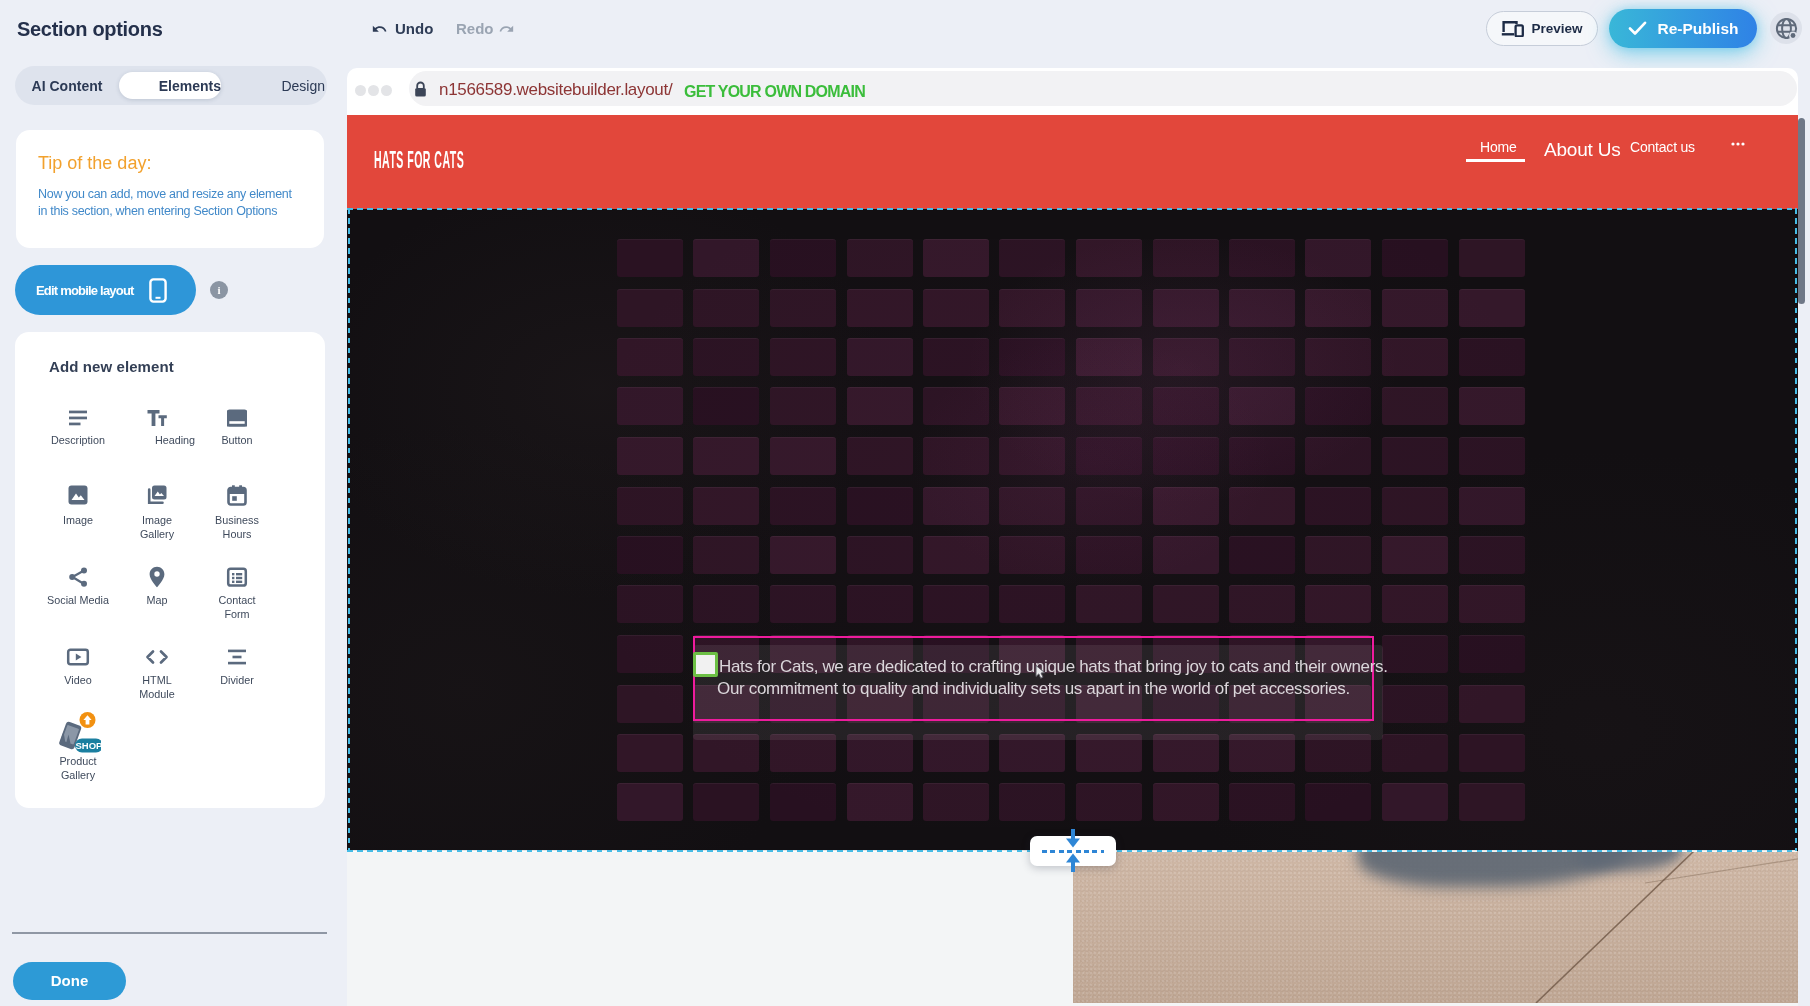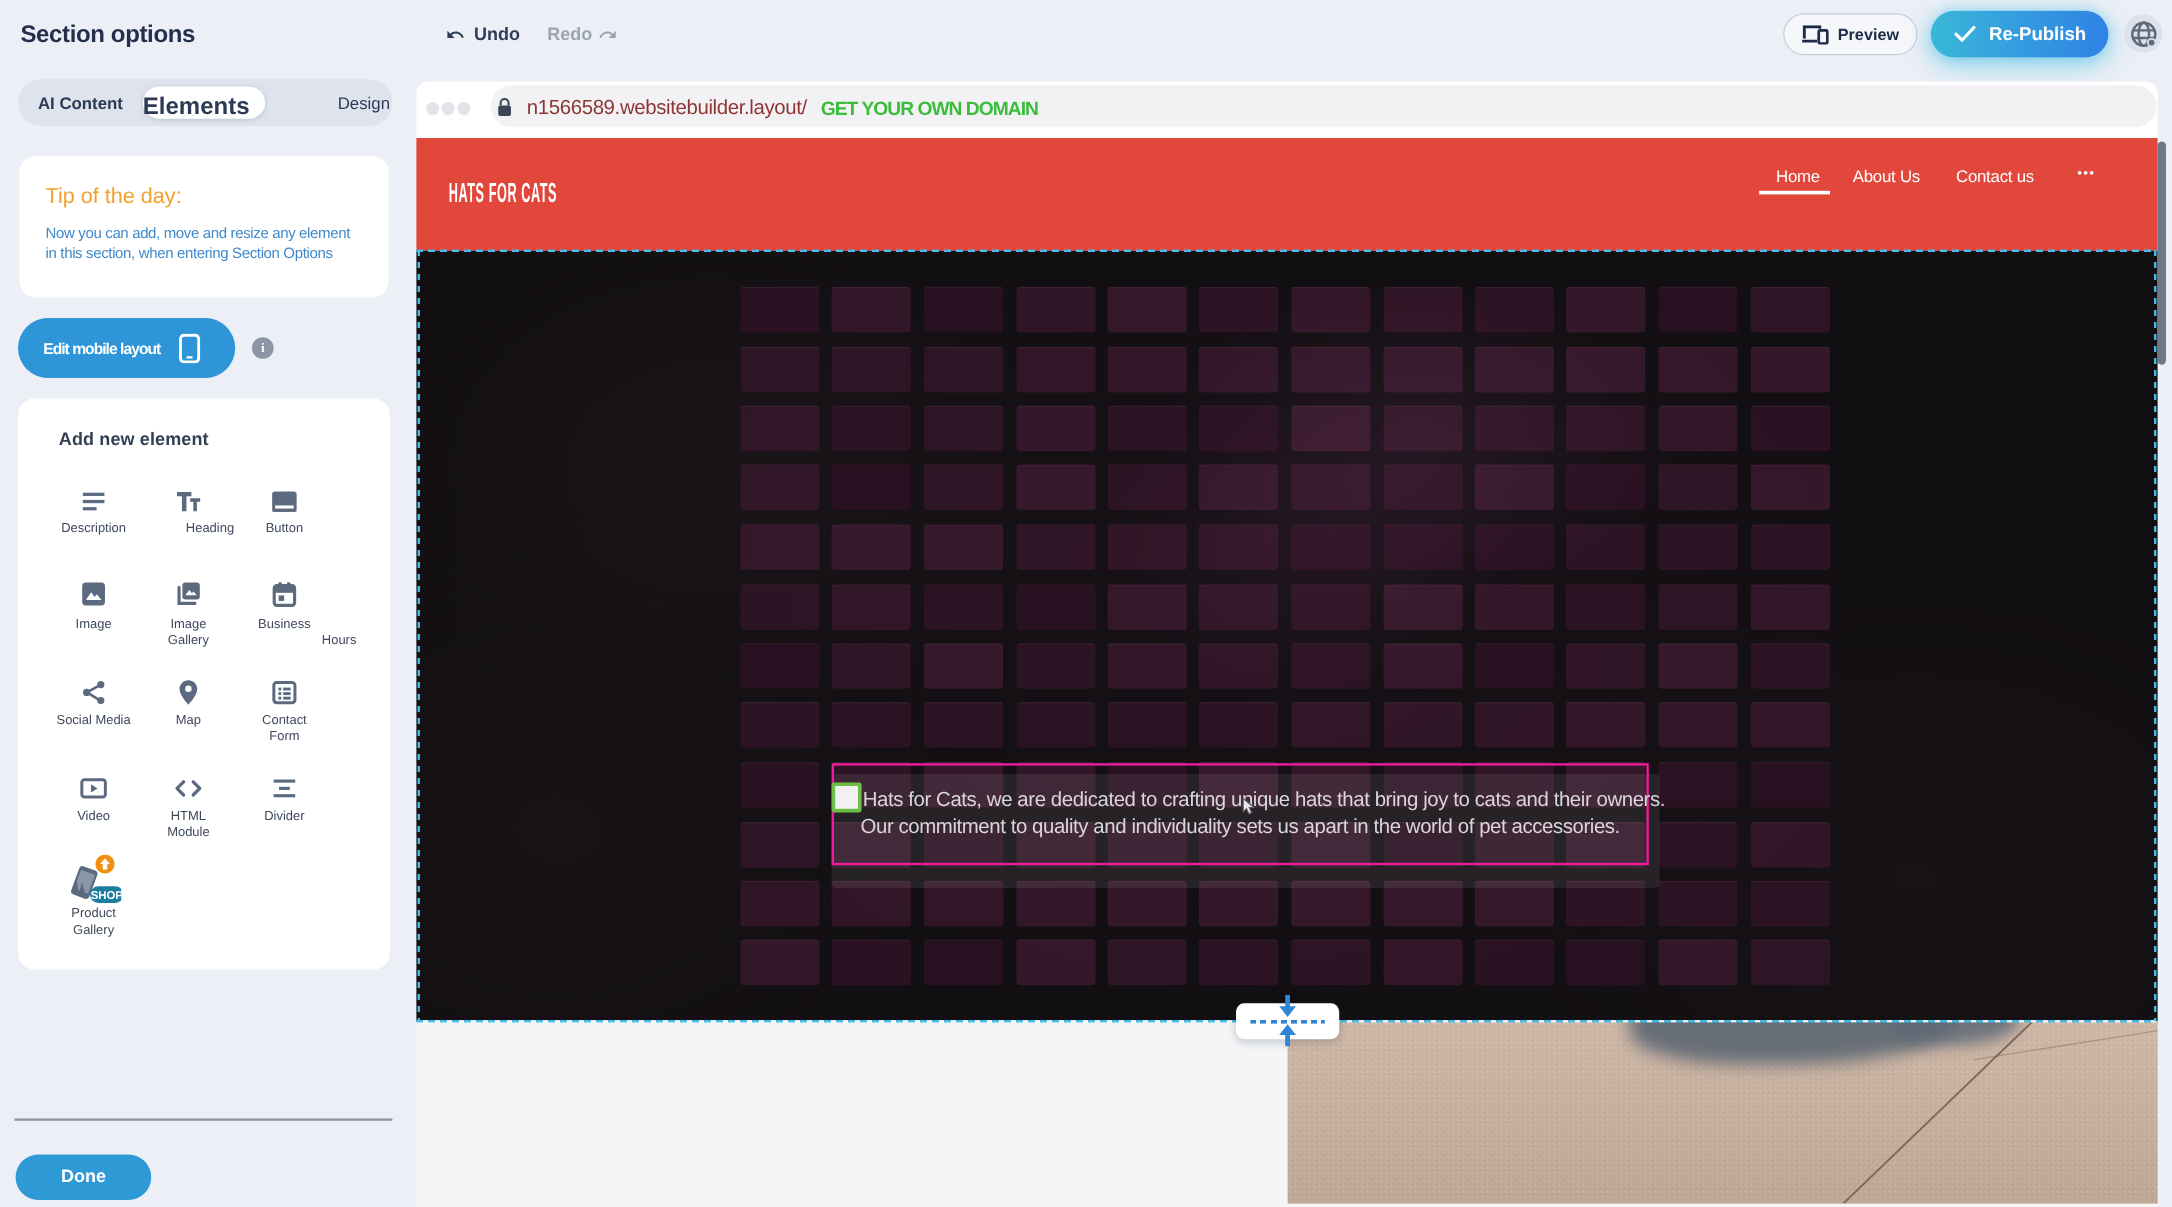--- a/index.html
+++ b/index.html
@@ -47,21 +47,21 @@
     <ellipse cx="11.5" cy="11.5" rx="4.4" ry="9.6" fill="none" stroke="#5f6a7a" stroke-width="2"></ellipse>
     <path d="M2.3 8.3 h18.4 M2.3 14.7 h18.4" stroke="#5f6a7a" stroke-width="2" fill="none"></path>
     <circle cx="18" cy="18.5" r="3.9" fill="#dde1ea"></circle>
     <circle cx="18" cy="18.5" r="2.4" fill="#5f6a7a"></circle>
   </svg>
 </div>
 
 <div class="abs pill" style="left:15px;top:66px;width:312px;height:39px;background:#dee3ed"></div>
 <div class="abs pill" style="left:119px;top:72px;width:102px;height:27px;background:#fff;box-shadow:0 1px 4px rgba(40,60,90,.18)"></div>
 <div class="abs" style="left:15px;top:78px;width:104px;text-align:center;font-size:14px;font-weight:bold;color:#2c3a55">AI Content</div>
-<div class="abs" style="left:119px;top:78px;width:102px;text-align:left;font-size:20px;font-weight:bold;color:#2c3a55">Elements</div>
+<div class="abs" style="left:119px;top:78px;width:102px;text-align:right;font-size:14px;font-weight:bold;color:#2c3a55">Elements</div>
 <div class="abs" style="left:221px;top:78px;width:104px;text-align:right;font-size:14px;font-weight:normal;color:#2c3a55">Design</div>
 
 <div class="abs" style="left:16px;top:130px;width:308px;height:118px;background:#fff;border-radius:14px"></div>
 <div class="abs" style="left:38px;top:153px;font-size:18px;font-weight:normal;color:#f2a12d">Tip of the day:</div>
 <div class="abs" style="left:38px;top:186px;width:290px;font-size:12.5px;letter-spacing:-.3px;line-height:16.5px;color:#4189c9">Now you can add, move and resize any element<br>in this section, when entering Section Options</div>
 
 <div class="abs pill" style="left:15px;top:265px;width:181px;height:50px;background:#2e96d8"></div>
 <div class="abs" style="left:36px;top:283px;font-size:13px;letter-spacing:-.8px;font-weight:bold;color:#fff">Edit mobile layout</div>
 <svg class="abs ic" style="left:149px;top:278px" width="18" height="25" viewBox="0 0 18 25">
   <rect x="1.4" y="1.4" width="15.2" height="22.2" rx="3" fill="none" stroke="#fff" stroke-width="2.4"></rect>
@@ -170,21 +170,21 @@
       <text x="34" y="36.8" font-size="9.5" font-weight="bold" fill="#fff" text-anchor="middle" font-family="Liberation Sans">SHOP</text>
 </svg>
   </div>
 <div class="abs" style="left:18px;top:434.0px;width:120px;text-align:center;font-size:10.8px;color:#3f4a5c">Description</div>
 <div class="abs" style="left:115px;top:434.0px;width:120px;text-align:center;font-size:10.8px;color:#3f4a5c">Heading</div>
 <div class="abs" style="left:177px;top:434.0px;width:120px;text-align:center;font-size:10.8px;color:#3f4a5c">Button</div>
 <div class="abs" style="left:18px;top:514.0px;width:120px;text-align:center;font-size:10.8px;color:#3f4a5c">Image</div>
 <div class="abs" style="left:97px;top:514.0px;width:120px;text-align:center;font-size:10.8px;color:#3f4a5c">Image</div>
 <div class="abs" style="left:97px;top:527.5px;width:120px;text-align:center;font-size:10.8px;color:#3f4a5c">Gallery</div>
 <div class="abs" style="left:177px;top:514.0px;width:120px;text-align:center;font-size:10.8px;color:#3f4a5c">Business</div>
-<div class="abs" style="left:177px;top:527.5px;width:120px;text-align:right;font-size:10.8px;color:#3f4a5c">Hours</div>
+<div class="abs" style="left:177px;top:527.5px;width:120px;text-align:center;font-size:10.8px;color:#3f4a5c">Hours</div>
 <div class="abs" style="left:18px;top:594.0px;width:120px;text-align:center;font-size:10.8px;color:#3f4a5c">Social Media</div>
 <div class="abs" style="left:97px;top:594.0px;width:120px;text-align:center;font-size:10.8px;color:#3f4a5c">Map</div>
 <div class="abs" style="left:177px;top:594.0px;width:120px;text-align:center;font-size:10.8px;color:#3f4a5c">Contact</div>
 <div class="abs" style="left:177px;top:607.5px;width:120px;text-align:center;font-size:10.8px;color:#3f4a5c">Form</div>
 <div class="abs" style="left:18px;top:674.0px;width:120px;text-align:center;font-size:10.8px;color:#3f4a5c">Video</div>
 <div class="abs" style="left:97px;top:674.0px;width:120px;text-align:center;font-size:10.8px;color:#3f4a5c">HTML</div>
 <div class="abs" style="left:97px;top:687.5px;width:120px;text-align:center;font-size:10.8px;color:#3f4a5c">Module</div>
 <div class="abs" style="left:177px;top:674.0px;width:120px;text-align:center;font-size:10.8px;color:#3f4a5c">Divider</div>
 <div class="abs" style="left:18px;top:755.0px;width:120px;text-align:center;font-size:10.8px;color:#3f4a5c">Product</div>
 <div class="abs" style="left:18px;top:768.5px;width:120px;text-align:center;font-size:10.8px;color:#3f4a5c">Gallery</div>
@@ -200,21 +200,21 @@
     <path d="M3.2 7 V4.8 a3.3 3.3 0 0 1 6.6 0 V7" fill="none" stroke="#3c4557" stroke-width="1.8"></path>
     <rect x="1.2" y="7" width="10.6" height="8.6" rx="1.6" fill="#3c4557"></rect>
   </svg>
 <div class="abs" style="left:439px;top:80px;font-size:17px;letter-spacing:-.31px;color:#8d3535">n1566589.websitebuilder.layout/</div>
 <div class="abs" style="left:684px;top:83px;font-size:16px;font-weight:bold;color:#3bbd3b;letter-spacing:-.8px">GET YOUR OWN DOMAIN</div>
 
 <div class="abs" style="left:347px;top:115px;width:1451px;height:94px;background:#e2473b"></div>
 <div class="abs" style="left:374px;top:147px;font-size:23px;font-weight:bold;color:#fff;transform:scaleX(.46);transform-origin:left;letter-spacing:1px">HATS FOR CATS</div>
 <div class="abs" style="left:1480px;top:139px;font-size:14px;letter-spacing:-.2px;color:#fff">Home</div>
 <div class="abs" style="left:1466px;top:159px;width:59px;height:2.5px;background:#fff"></div>
-<div class="abs" style="left:1544px;top:139px;font-size:14px;letter-spacing:-.2px;color:#fff">About Us</div>
+<div class="abs" style="left:1544px;top:139px;font-size:19px;letter-spacing:-.2px;color:#fff">About Us</div>
 <div class="abs" style="left:1630px;top:139px;font-size:14px;letter-spacing:-.2px;color:#fff">Contact us</div>
 <svg class="abs ic" style="left:1731px;top:142px" width="14" height="4" viewBox="0 0 14 4">
     <circle cx="2" cy="2" r="1.6" fill="#fff"></circle>
     <circle cx="7" cy="2" r="1.6" fill="#fff"></circle>
     <circle cx="12" cy="2" r="1.6" fill="#fff"></circle>
   </svg>
 
 <div class="abs" style="left:347px;top:209px;width:1451px;height:642px;background:#120f12;overflow:hidden">
   <div class="abs" style="left:0;top:0;width:100%;height:100%;background:
     radial-gradient(420px 300px at 250px 180px, rgba(44,36,38,.28), transparent 70%),

